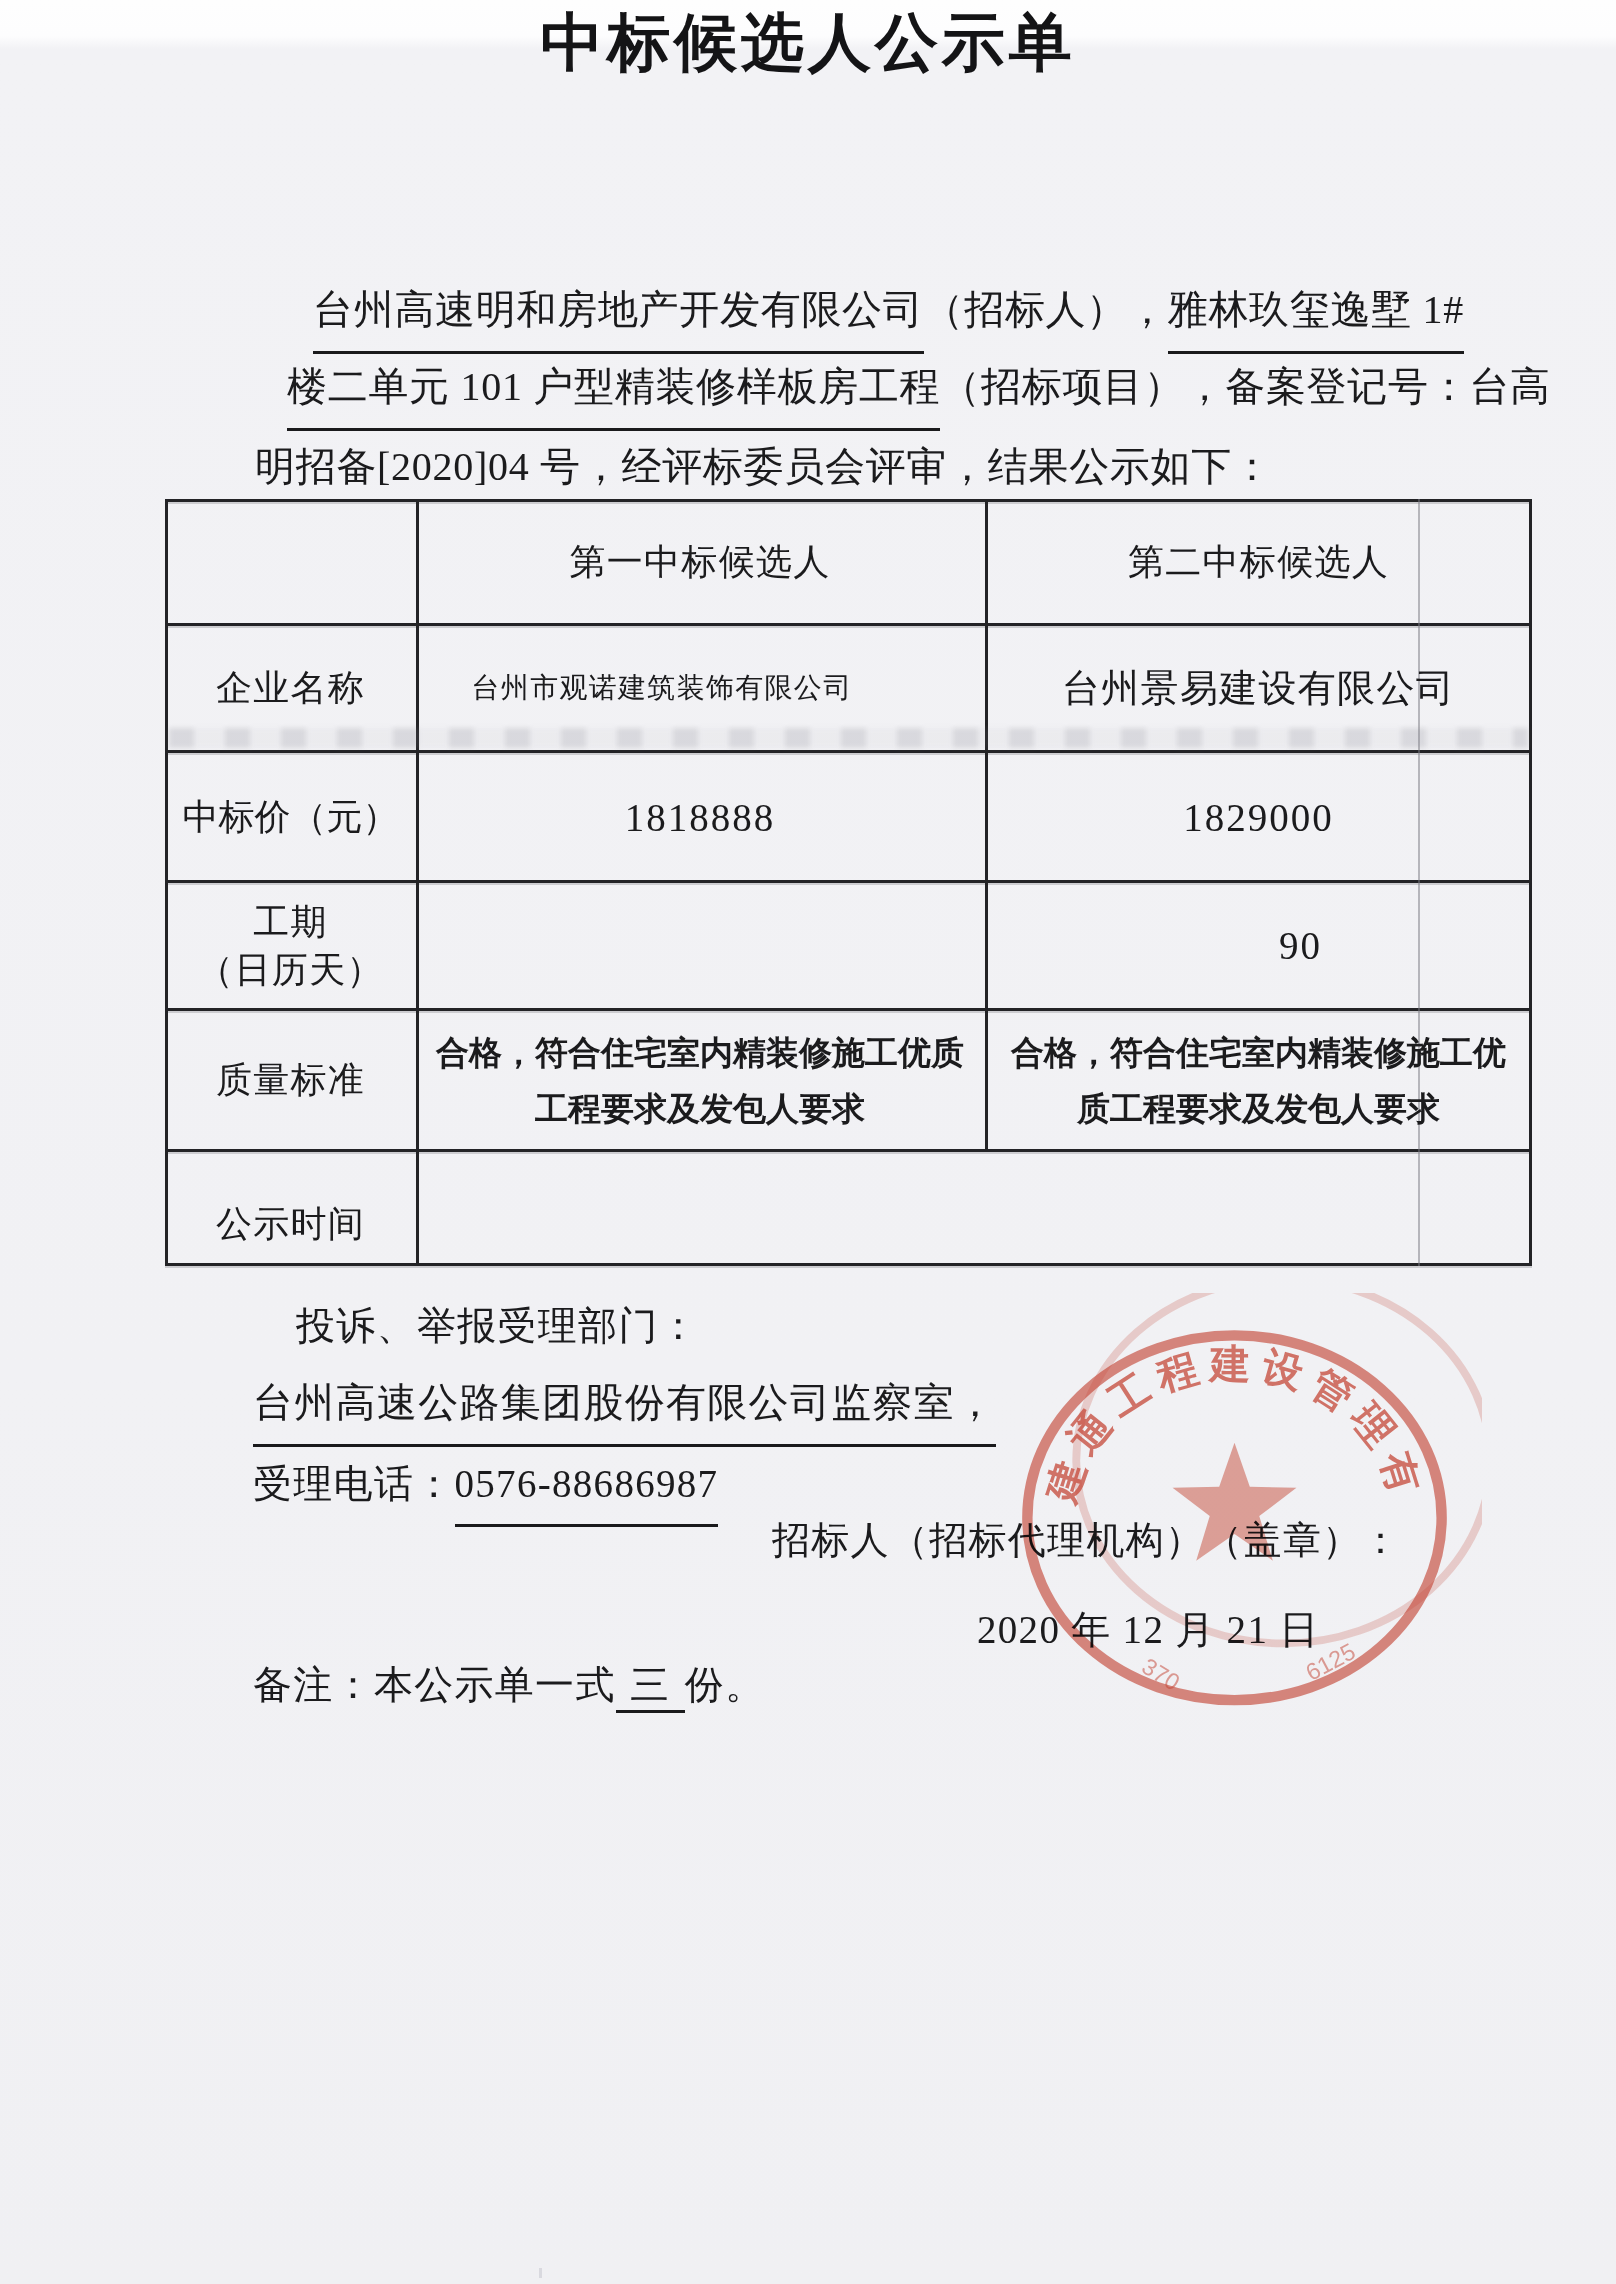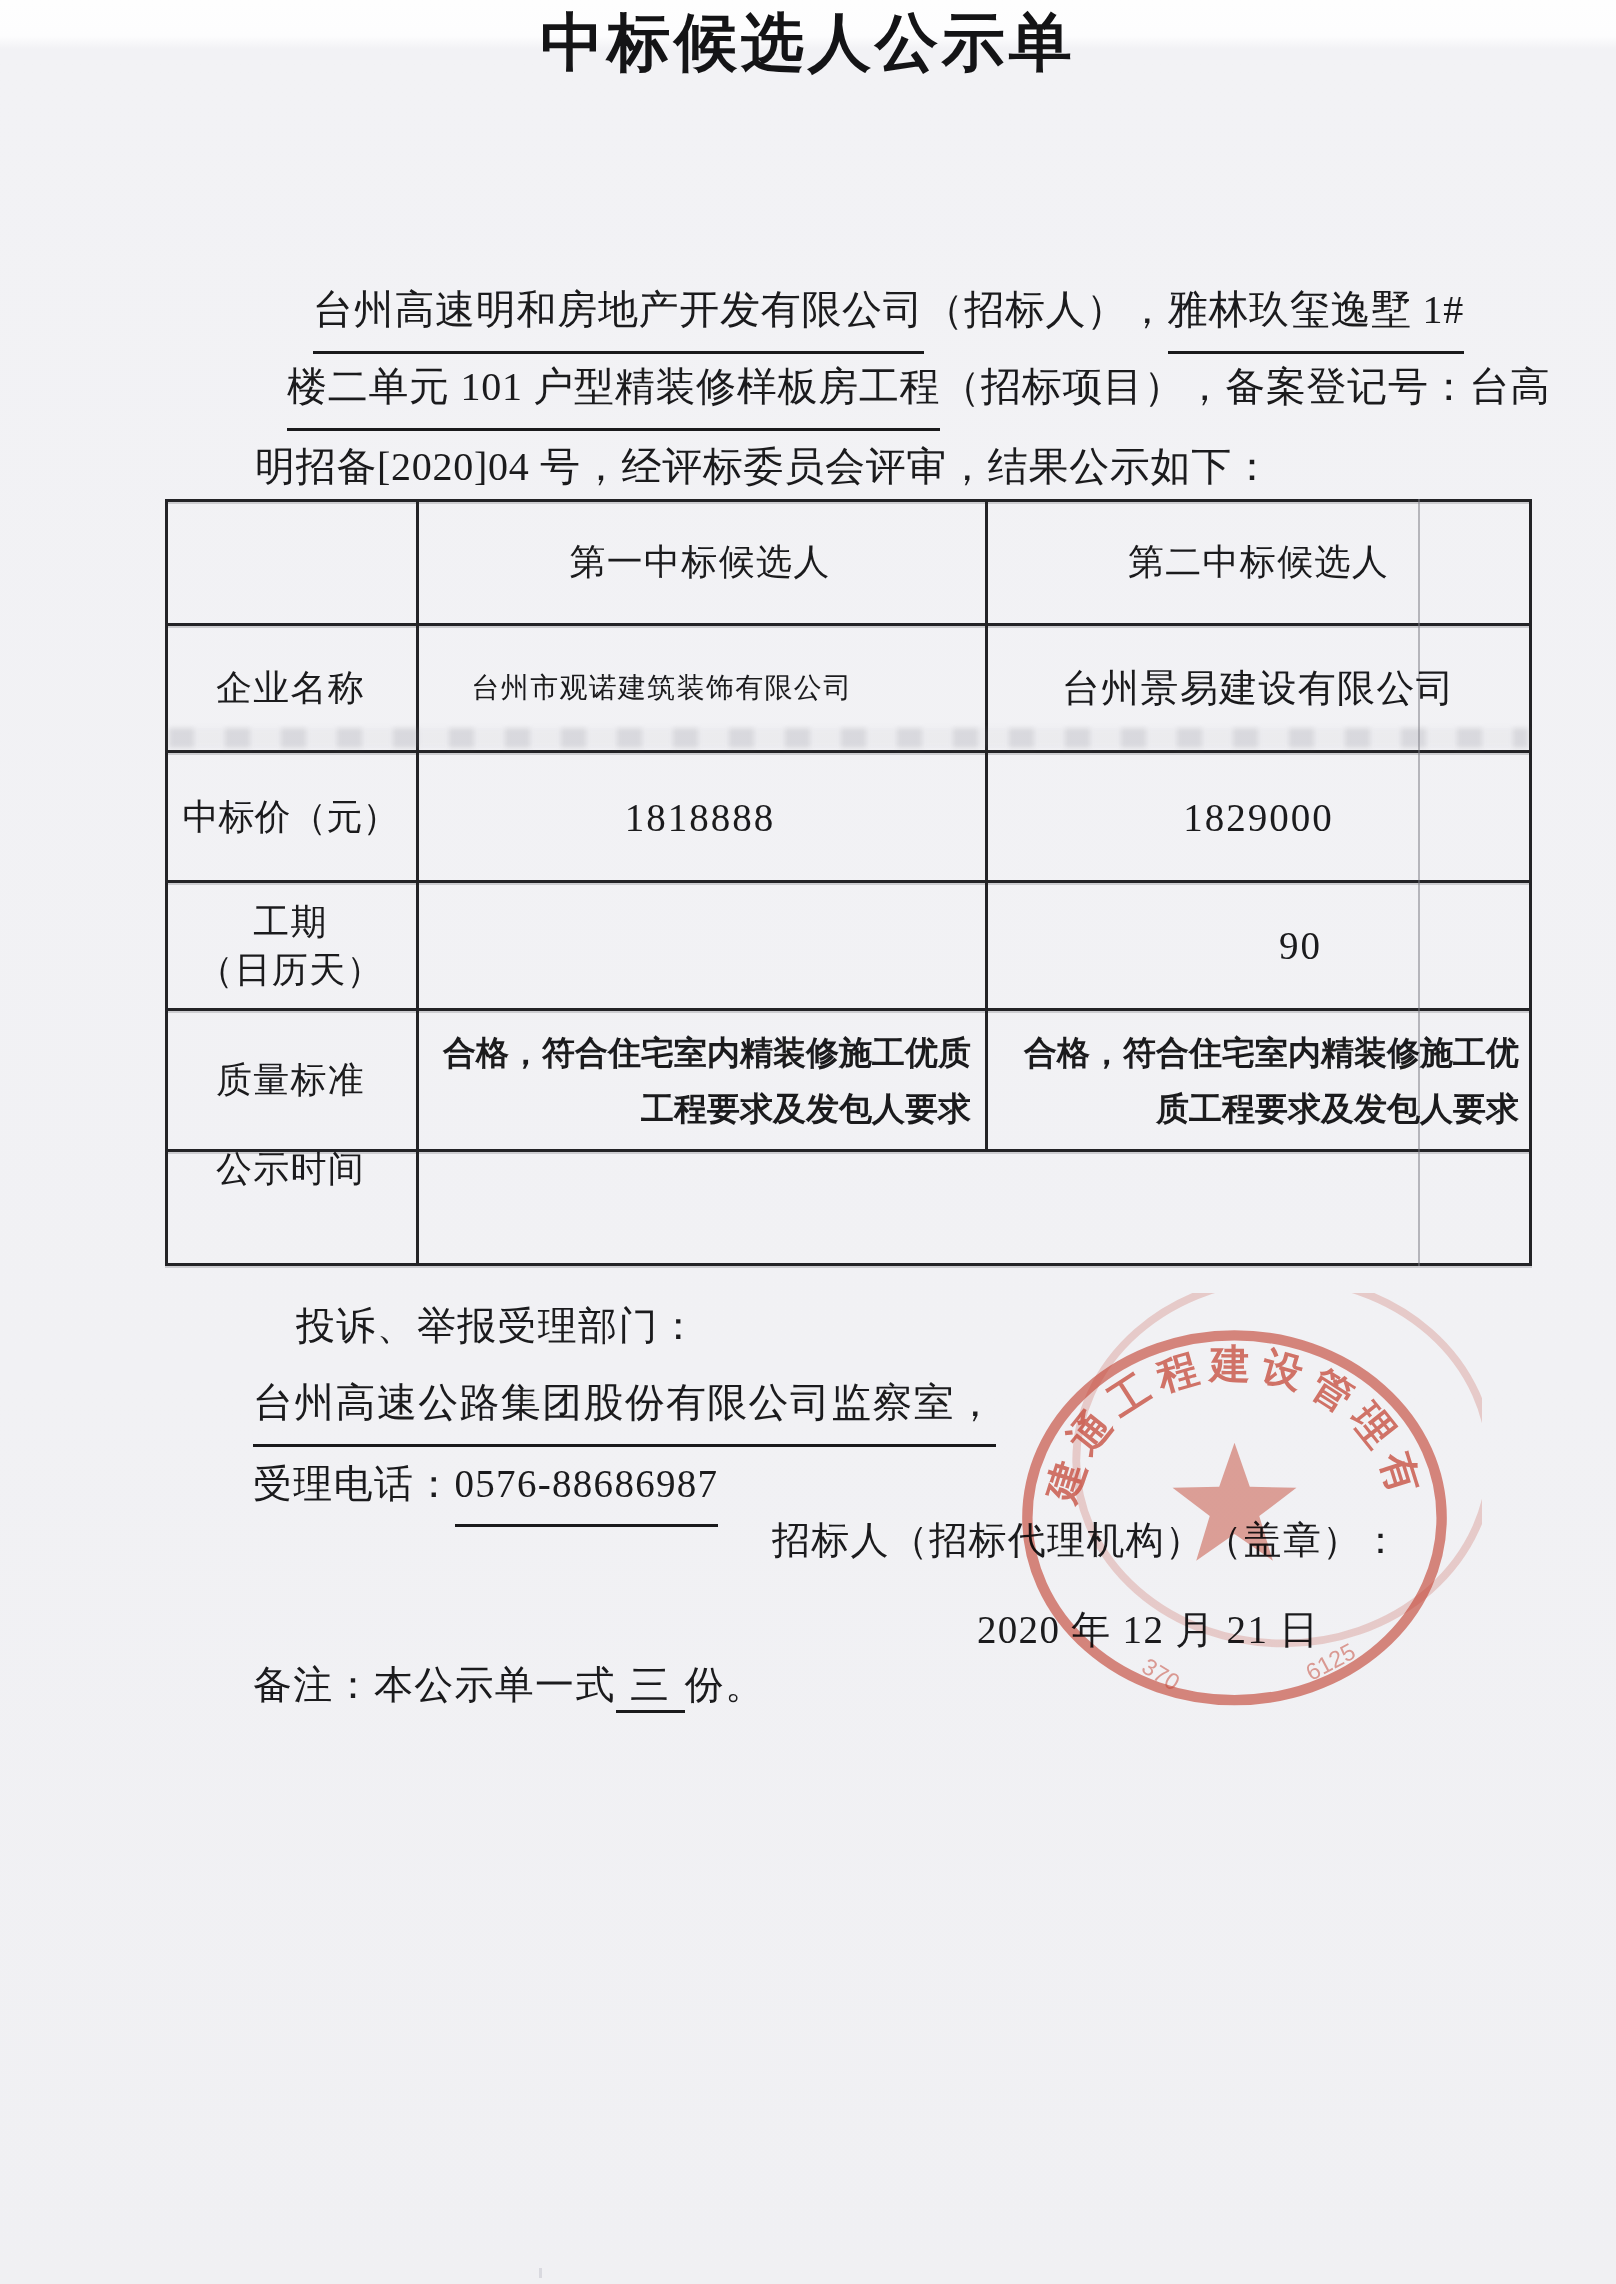--- a/index.html
+++ b/index.html
@@ -21,21 +21,21 @@
   }
   .introline{font-size:40px;line-height:50px;letter-spacing:0.7px;white-space:nowrap;}
   .u{border-bottom:3.3px solid #1a1a1c;padding-bottom:19px;}
   
   #tbl{left:165px;top:499px;width:1367px;height:767px;}
   .hline{position:absolute;left:0;width:1367px;height:3.3px;background:#232326;box-shadow:0 2px 0 rgba(40,40,45,.18);}
   .vline{position:absolute;width:3.3px;background:#232326;}
   .crease{position:absolute;width:2px;background:#7a7a82;opacity:.5;}
   .cell{
     position:absolute;display:flex;align-items:center;justify-content:center;
-    text-align:right;font-size:36px;letter-spacing:1.3px;color:#1b1b1d;
+    text-align:center;font-size:36px;letter-spacing:1.3px;color:#1b1b1d;
   }
   .num{font-size:39px;letter-spacing:2px;}
   .quality{
     font-family:"Liberation Sans","DejaVu Sans",sans-serif;
     font-weight:700;font-size:33px;line-height:56px;letter-spacing:0;
   }
   .smudge{
     position:absolute;left:3.9px;top:229px;width:1359px;height:19.5px;
     background:repeating-linear-gradient(90deg,rgba(120,120,132,.20) 0 25px,rgba(165,165,175,.08) 25px 56px);
     filter:blur(2.6px);
@@ -96,21 +96,21 @@
     <div class="cell label2l" style="left:0;top:384px;width:251px;height:125px;flex-direction:column;">
       <span>工期</span>
       <span>（日历天）</span>
     </div>
     <div class="cell num" style="left:820px;top:384px;width:547px;height:125px;padding-left:42px;">90</div>
 
     <div class="cell" style="left:0;top:513px;width:251px;height:137px;">质量标准</div>
     <div class="cell quality" style="left:251px;top:513px;width:542px;height:137px;padding:0 13px;">合格，符合住宅室内精装修施工优质工程要求及发包人要求</div>
     <div class="cell quality" style="left:833px;top:513px;width:521px;height:137px;">合格，符合住宅室内精装修施工优质工程要求及发包人要求</div>
 
-    <div class="cell" style="left:0;top:615px;width:251px;height:110px;">公示时间</div>
+    <div class="cell" style="left:0;top:670px;width:251px;height:110px;">公示时间</div>
   </div>
 
   <div class="abs ftext" style="left:296px;top:1299px;">投诉、举报受理部门：</div>
   <div class="abs ftext" style="left:253px;top:1375px;font-size:40px;">
     <span class="u">台州高速公路集团股份有限公司监察室，</span>
   </div>
   <div class="abs ftext" style="left:253px;top:1457px;">
     <span>受理电话：</span><span class="u">0576-88686987</span>
   </div>
   <div class="abs ftext" style="left:772px;top:1515px;font-size:38px;">招标人（招标代理机构）（盖章）：</div>

